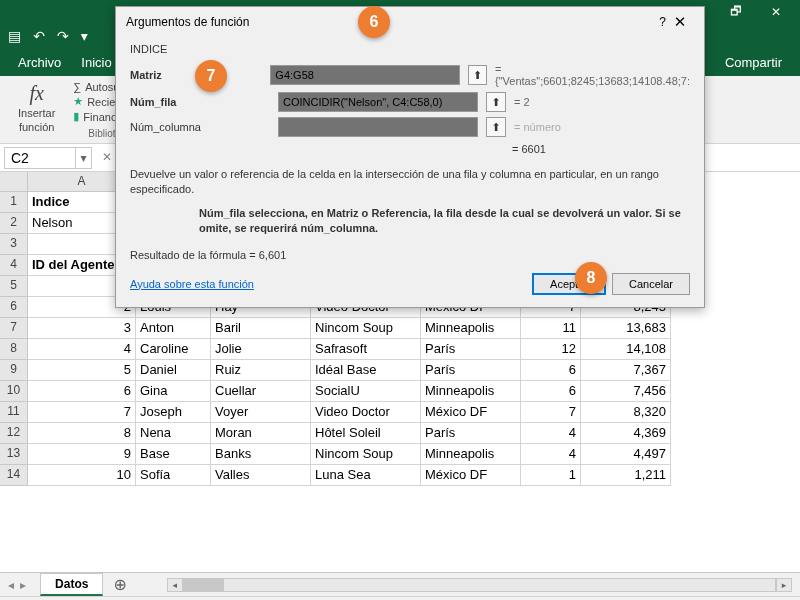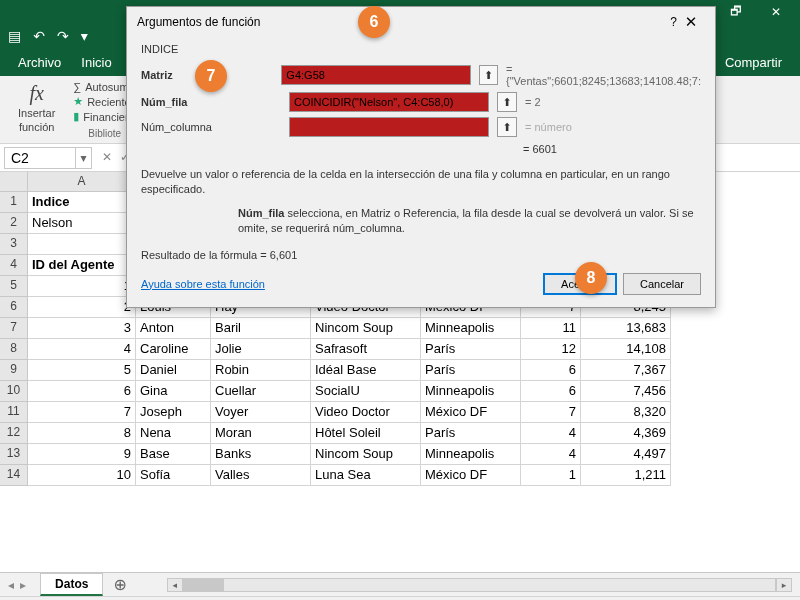--- a/index.html
+++ b/index.html
@@ -42,34 +42,34 @@
     .tab-add { color: #666; padding: 0 6px; font-size: 16px; }
     .hscroll { flex: 1; display: flex; margin-left: 30px; }
     .hscroll-track { flex: 1; height: 14px; background: #e8e8e8; border: 1px solid #c8c8c8; position: relative; }
     .hscroll-thumb { position: absolute; left: 0; width: 40px; height: 100%; background: #c8c8c8; }
     .hscroll-btn { width: 16px; height: 14px; background: #e8e8e8; border: 1px solid #c8c8c8; display: flex; align-items: center; justify-content: center; font-size: 9px; color: #666; }
     
     .status-bar { height: 22px; background: #f1f1f1; border-top: 1px solid #d4d4d4; display: flex; align-items: center; justify-content: flex-end; padding: 0 8px; gap: 10px; font-size: 11px; color: #444; }
     .view-btns { display: flex; gap: 2px; }
     .view-btn { width: 20px; height: 16px; border: 1px solid #c8c8c8; display: flex; align-items: center; justify-content: center; }
     
-    .dialog { position: absolute; top: 6px; left: 126px; width: 590px; background: #f0f0f0; border: 1px solid #999; box-shadow: 0 3px 10px rgba(0,0,0,0.3); z-index: 100; }
+    .dialog { position: absolute; top: 6px; left: 115px; width: 590px; background: #f0f0f0; border: 1px solid #999; box-shadow: 0 3px 10px rgba(0,0,0,0.3); z-index: 100; }
     .dialog-title { height: 30px; display: flex; align-items: center; padding: 0 10px; font-size: 12px; }
     .dialog-title-text { flex: 1; }
     .dialog-close { width: 28px; text-align: center; font-size: 15px; }
     .dialog-body { padding: 6px 14px 12px; font-size: 11px; color: #333; }
     .func-name { font-size: 11px; margin-bottom: 8px; }
     .arg-row { display: flex; align-items: center; margin-bottom: 5px; gap: 8px; }
     .arg-label { width: 140px; text-align: left; }
     .arg-label.bold { font-weight: bold; }
-    .arg-input { width: 200px; height: 20px; border: 1px solid #999; background: #b91c1c; padding: 0 4px; font-size: 11px; }
+    .arg-input { width: 200px; height: 20px; border: 1px solid #999; background: #737373; padding: 0 4px; font-size: 11px; }
     .arg-ref { width: 20px; height: 20px; border: 1px solid #999; background: #f8f8f8; display: flex; align-items: center; justify-content: center; }
     .arg-result { color: #666; font-size: 11px; }
     .dialog-desc { margin: 12px 0 8px; line-height: 1.4; }
-    .dialog-argdesc { margin: 4px 0 12px 97px; line-height: 1.4; }
+    .dialog-argdesc { margin: 4px 0 12px 69px; line-height: 1.4; font-weight: bold; }
     .dialog-result { margin-bottom: 8px; }
     .dialog-footer { display: flex; align-items: center; padding-top: 4px; }
     .help-link { color: #0066cc; text-decoration: underline; }
     .dialog-btns { margin-left: auto; display: flex; gap: 6px; }
     .dialog-btn { padding: 3px 16px; border: 1px solid #999; background: #e8e8e8; font-size: 11px; }
     .dialog-btn.primary { border: 2px solid #0078d7; }
     
     .callout { position: absolute; width: 32px; height: 32px; border-radius: 50%; background: #ed7d31; color: #fff; display: flex; align-items: center; justify-content: center; font-weight: bold; font-size: 16px; z-index: 200; box-shadow: 0 2px 4px rgba(0,0,0,0.3); }
     .callout::before { content: ''; position: absolute; bottom: -6px; left: 10px; border: 6px solid transparent; border-top-color: #ed7d31; }
     
@@ -204,21 +204,21 @@
       <div class="cell num">4</div>
       <div class="cell">Caroline</div>
       <div class="cell">Jolie</div>
       <div class="cell">Safrasoft</div>
       <div class="cell">París</div>
       <div class="cell num">12</div>
       <div class="cell num">14,108</div>
       <div class="row-head">9</div>
       <div class="cell num">5</div>
       <div class="cell">Daniel</div>
-      <div class="cell">Robin</div>
+      <div class="cell">Ruiz</div>
       <div class="cell">Idéal Base</div>
       <div class="cell">París</div>
       <div class="cell num">6</div>
       <div class="cell num">7,367</div>
       <div class="row-head">10</div>
       <div class="cell num">6</div>
       <div class="cell">Gina</div>
       <div class="cell">Cuellar</div>
       <div class="cell">SocialU</div>
       <div class="cell">Minneapolis</div>

